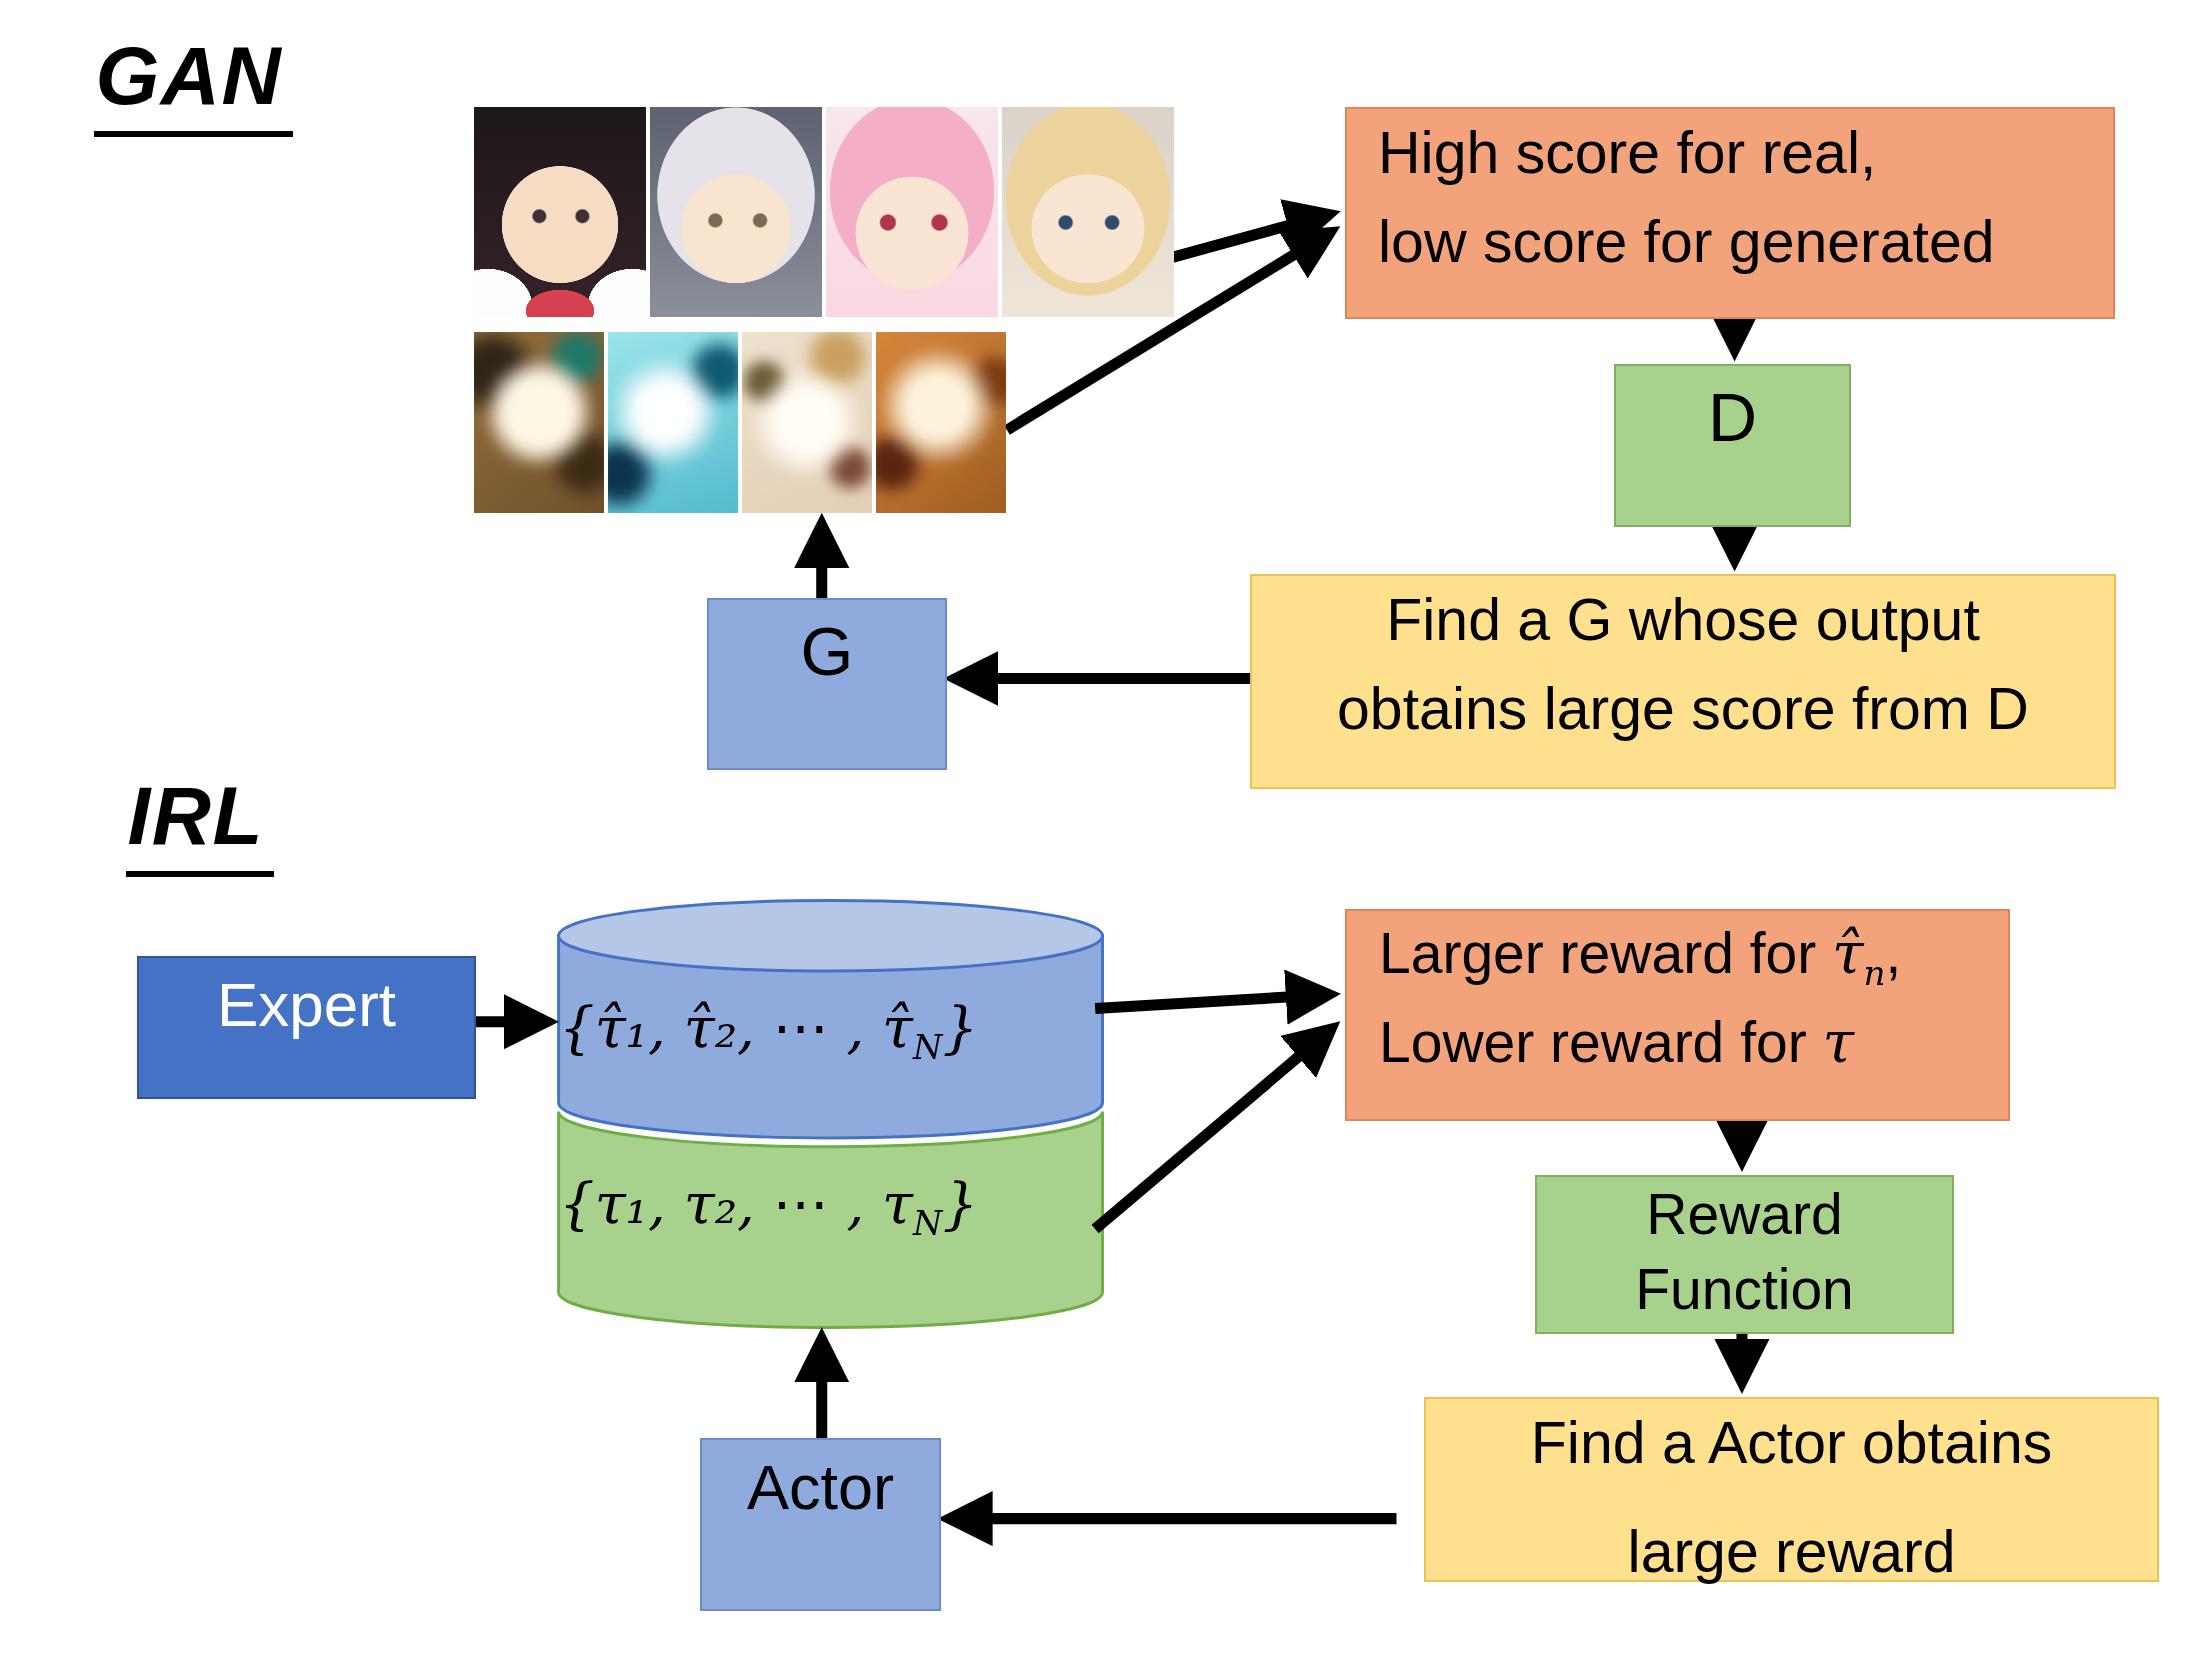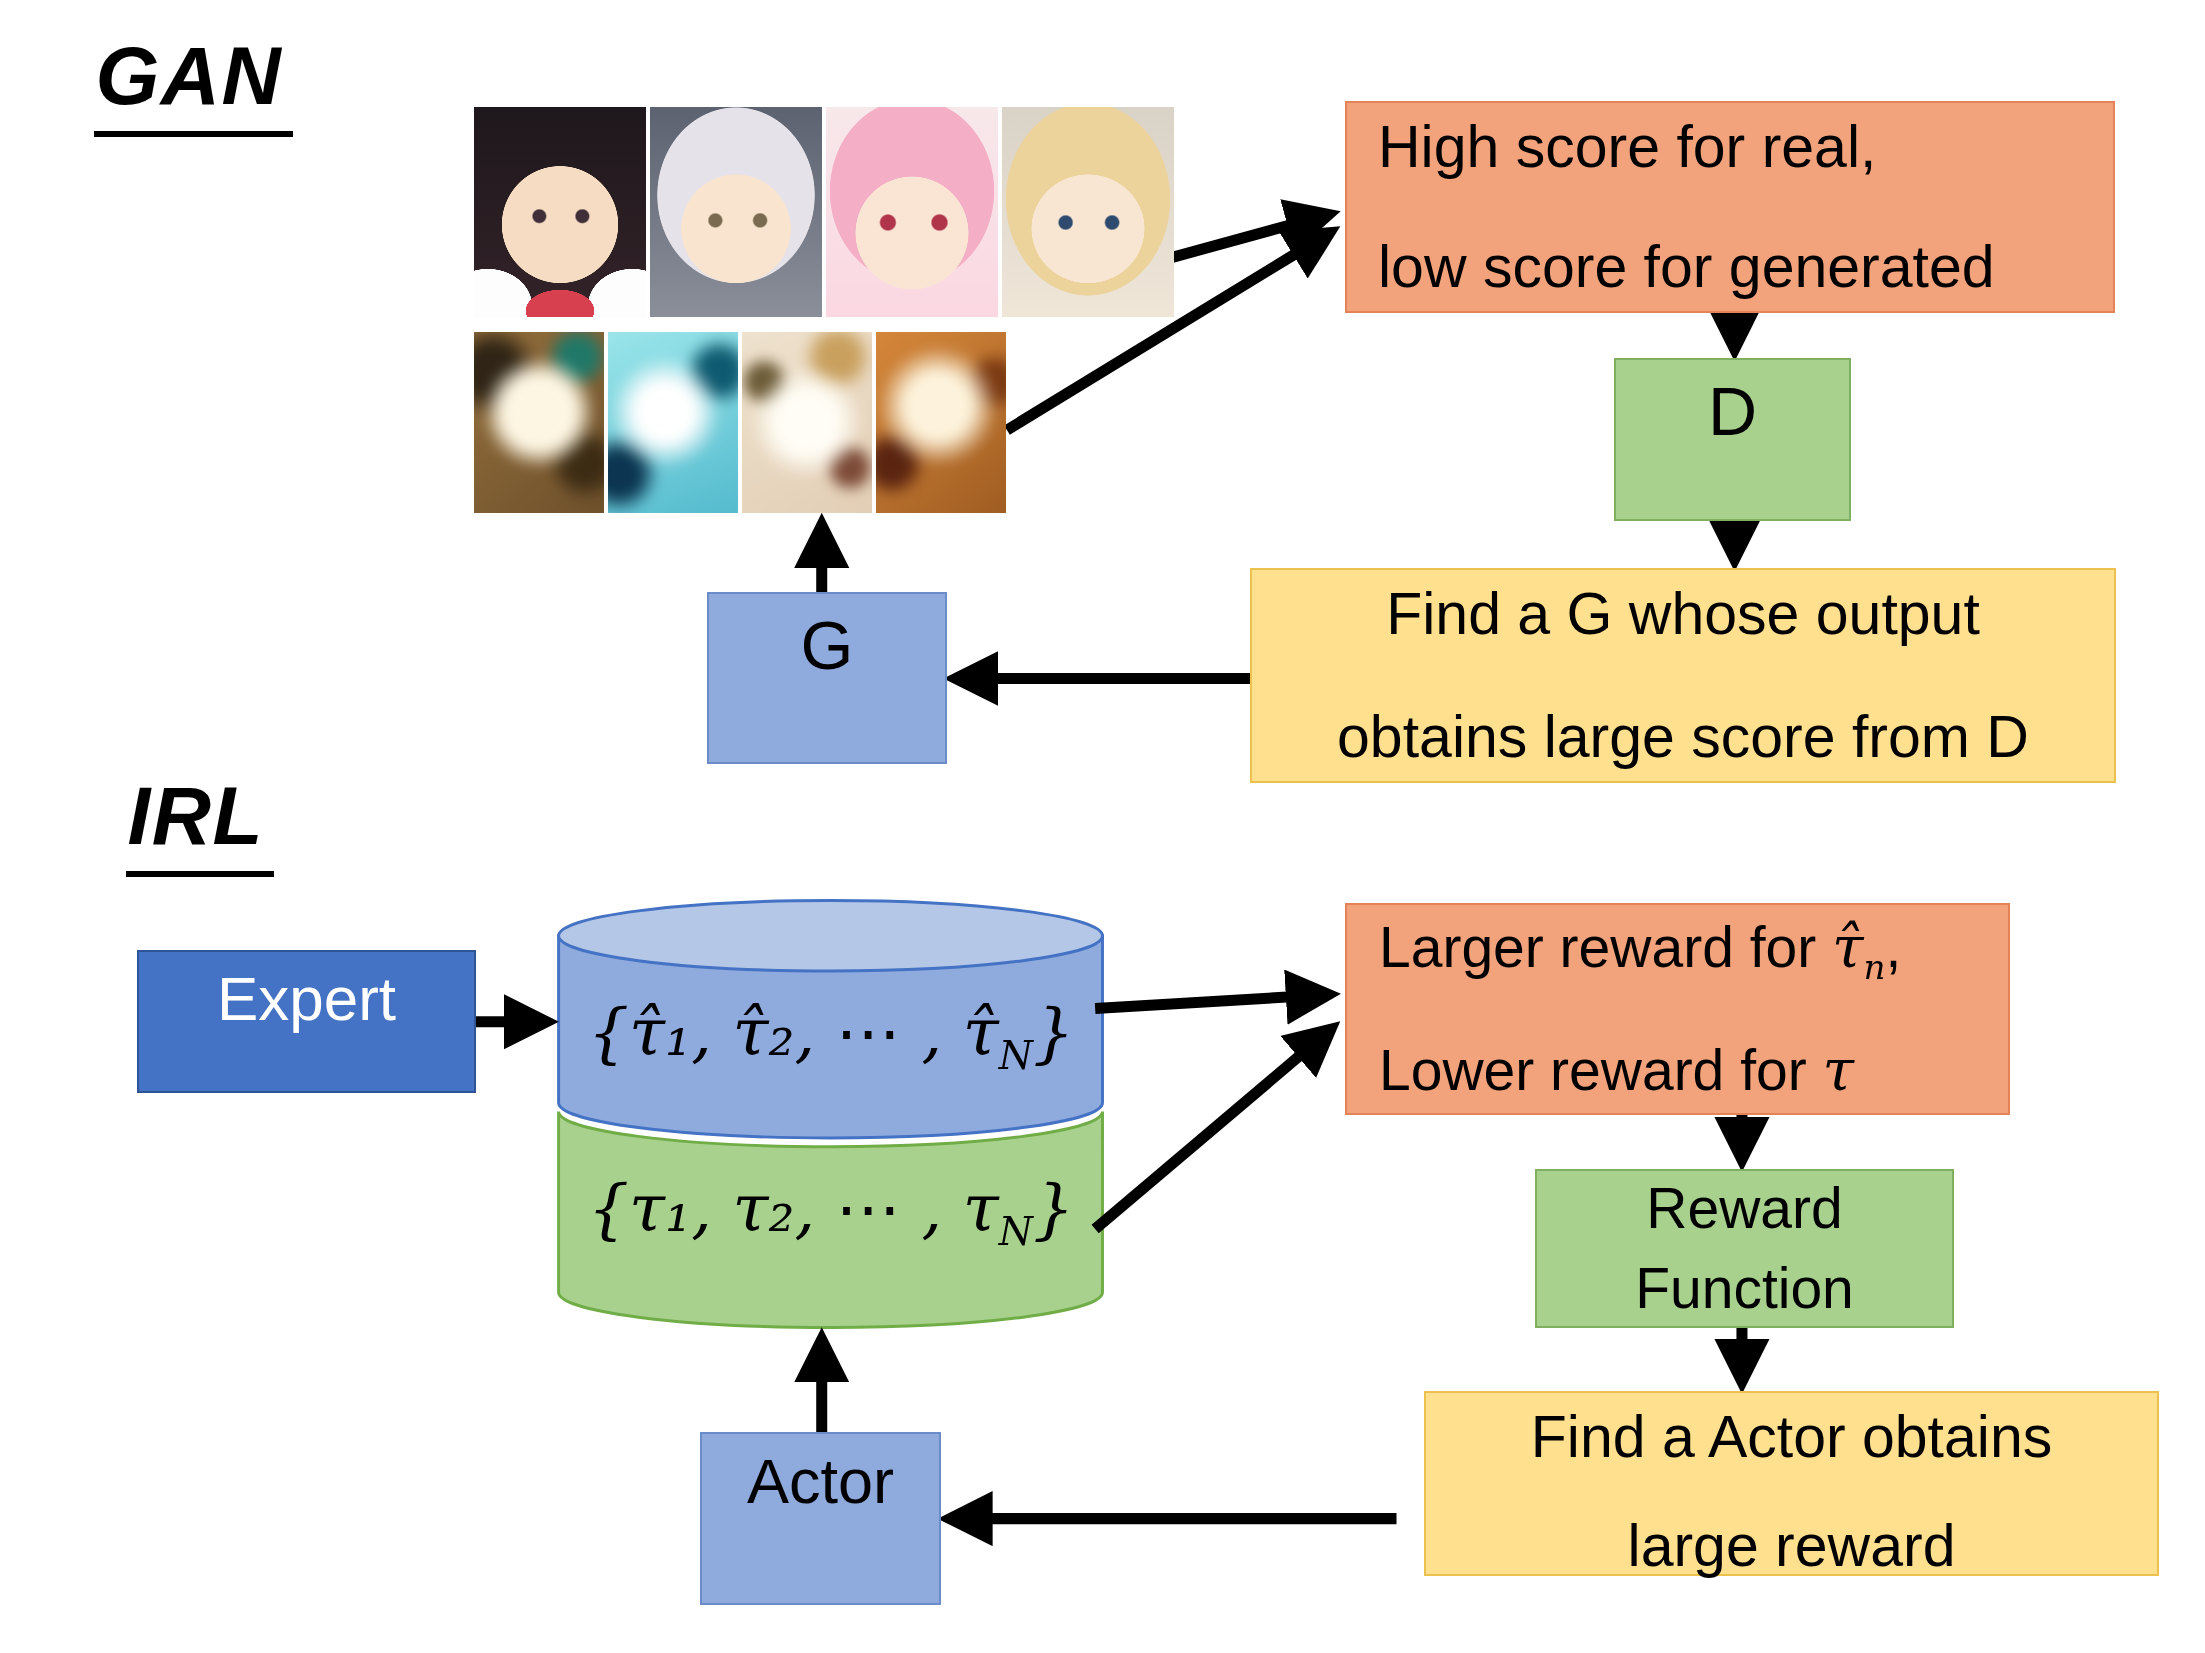--- a/index.html
+++ b/index.html
@@ -26,24 +26,25 @@
     line-height: 1.05;
   }
   .gan-title { left: 94px; top: 33px; }
   .irl-title { left: 126px; top: 773px; }
 
   
   .box {
     position: absolute;
     display: flex;
     flex-direction: column;
-    justify-content: space-between;
+    justify-content: flex-start;
     box-sizing: border-box;
     font-size: 59px;
     line-height: 1.5;
+    margin-top: 6px;
   }
   .box.center { align-items: center; text-align: center; }
   .orange  { background: #F2A37C; border: 2.9px solid #E4825A; }
   .green   { background: #A9D18E; border: 2.9px solid #7FAF5F; }
   .yellow  { background: #FFE08E; border: 2.9px solid #EDC14D; }
   .blue    { background: #8FAADC; border: 2.9px solid #6A8CC9; }
   .darkblue{ background: #4472C4; border: 2.9px solid #2F5597; color: #fff; }
 
   .gan-orange { left: 1345px; top: 101px;  width: 770px; height: 212px; padding-left: 31px; }
   .d-box      { left: 1614px; top: 358px;  width: 237px;  height: 163px; font-size: 68px; }
@@ -61,22 +62,22 @@
     font-family: "DejaVu Serif", "DejaVu Sans", serif;
     font-style: italic;
   }
   sub.math { font-size: 0.6em; }
 
   
   .cyl-text {
     position: absolute;
     left: 559px;
     width: 544px;
-    text-align: center;
-    font-size: 65px;
+    text-align: left;
+    font-size: 56px;
     line-height: 1.2;
   }
   .cyl-text-blue  { top: 994px; }
   .cyl-text-green { top: 1170px; }
 
   
   .img-row { position: absolute; display: flex; gap: 4.4px; }
   .real-row { left: 474px; top: 107px;  width: 700px; height: 210px; }
   .gen-row  { left: 474px; top: 332px;  width: 532px; height: 181px; }
   .tile { position: relative; flex: 1; overflow: hidden; }

